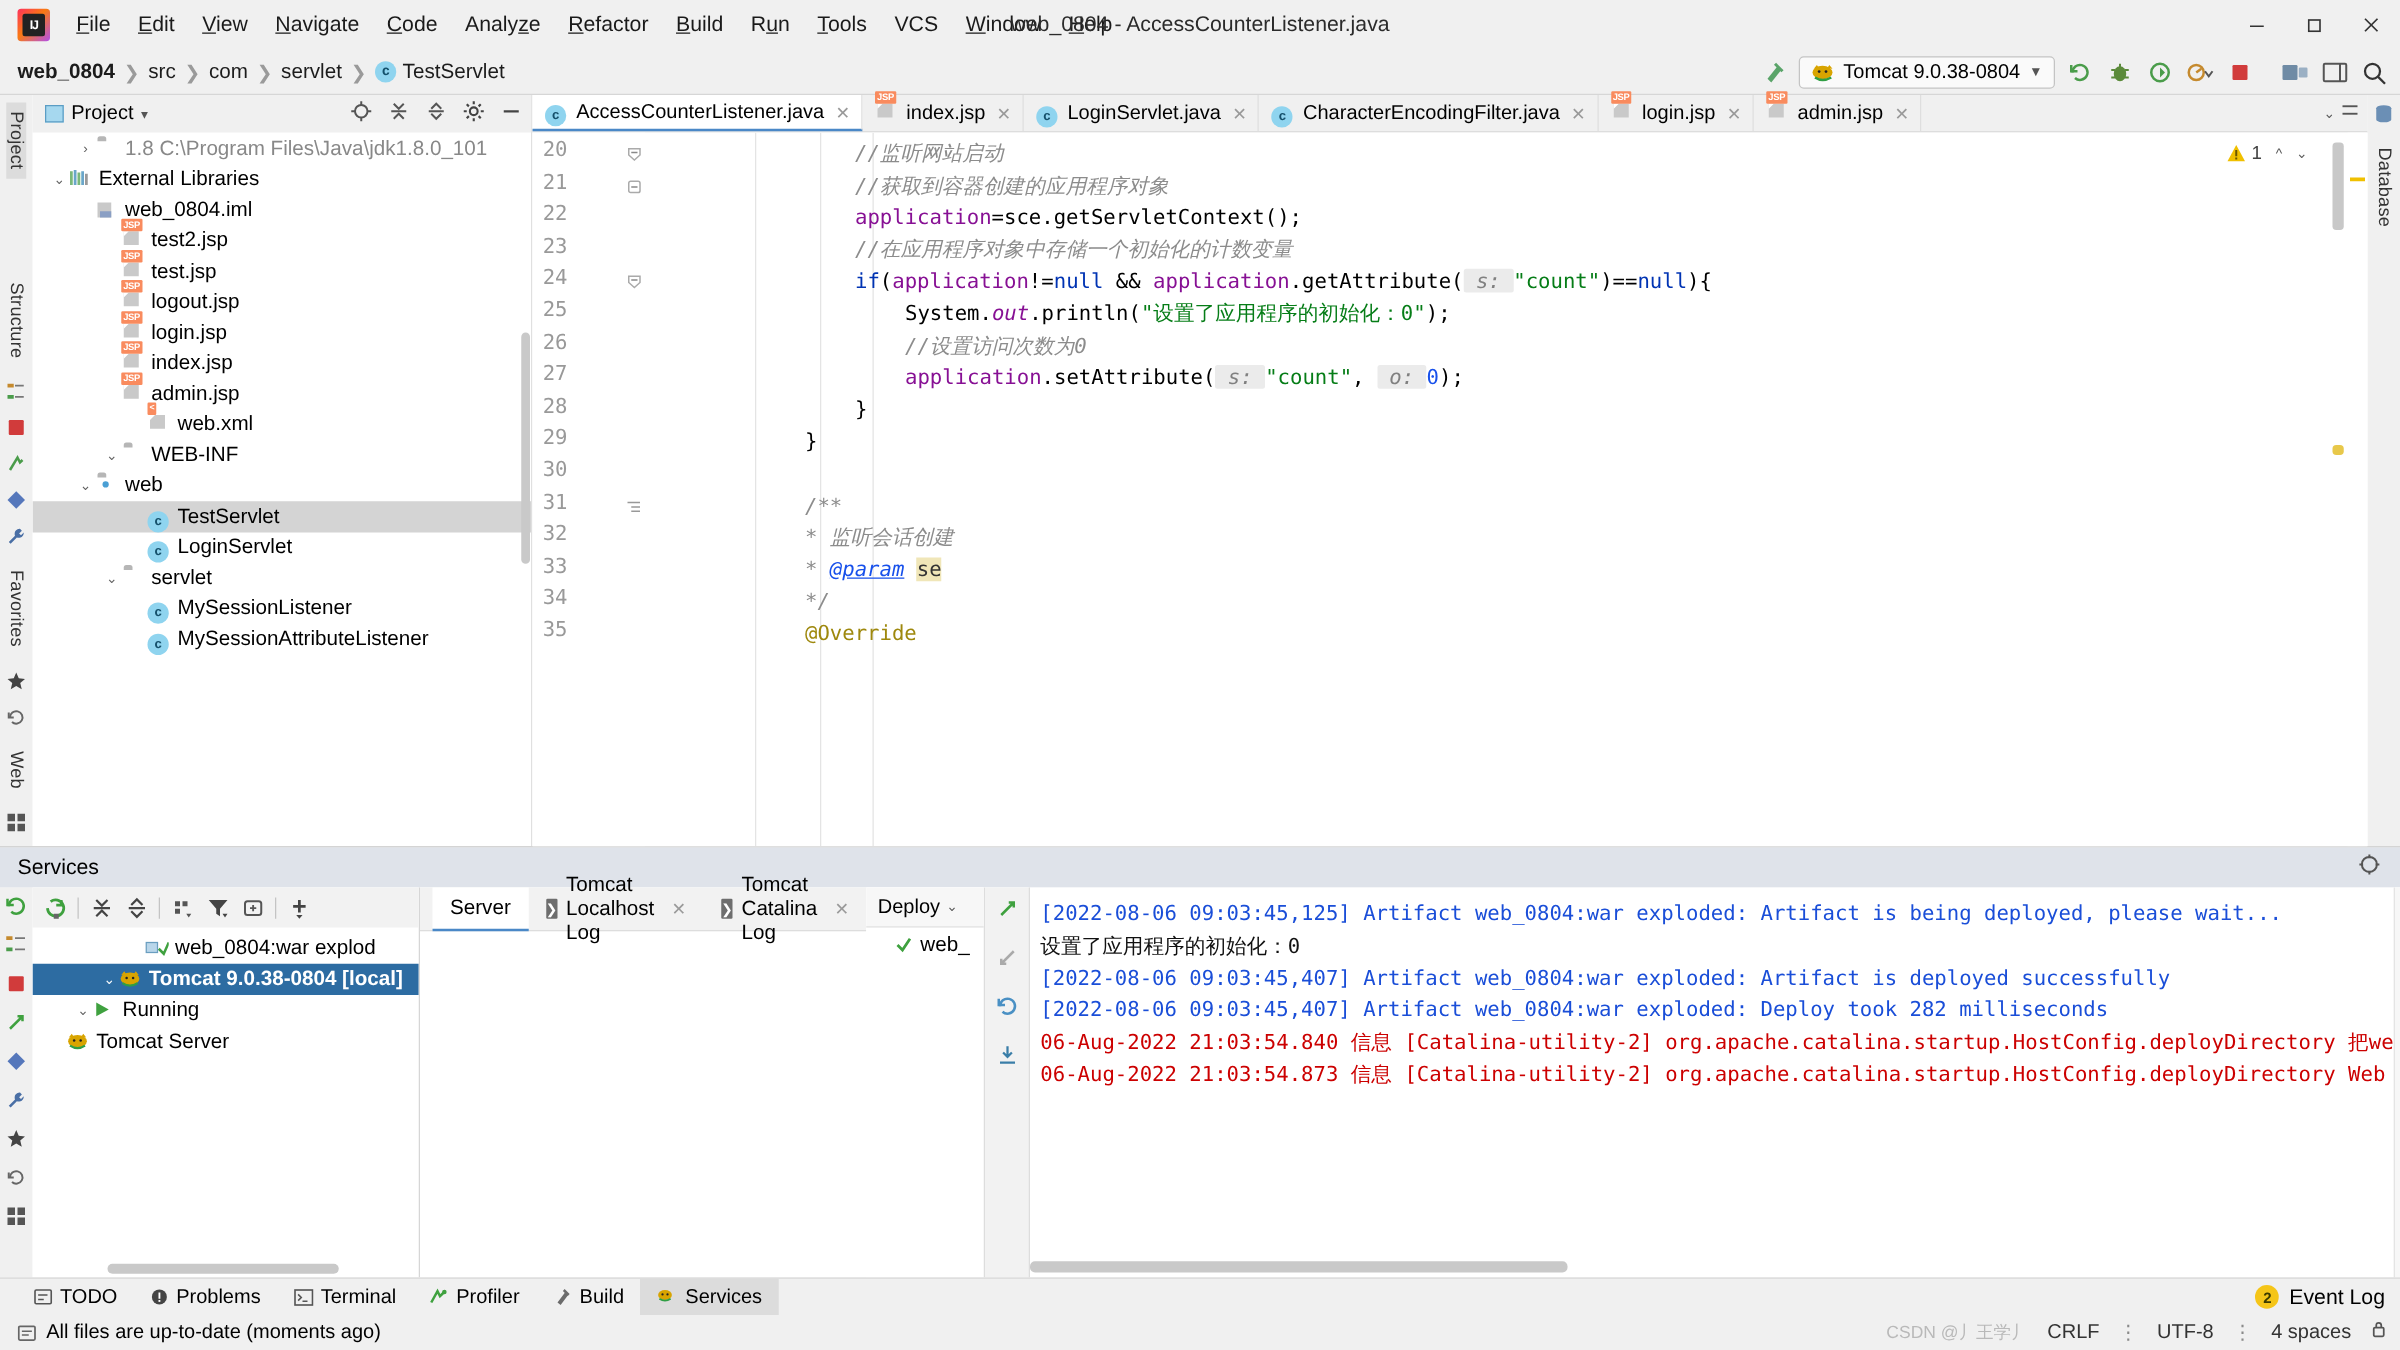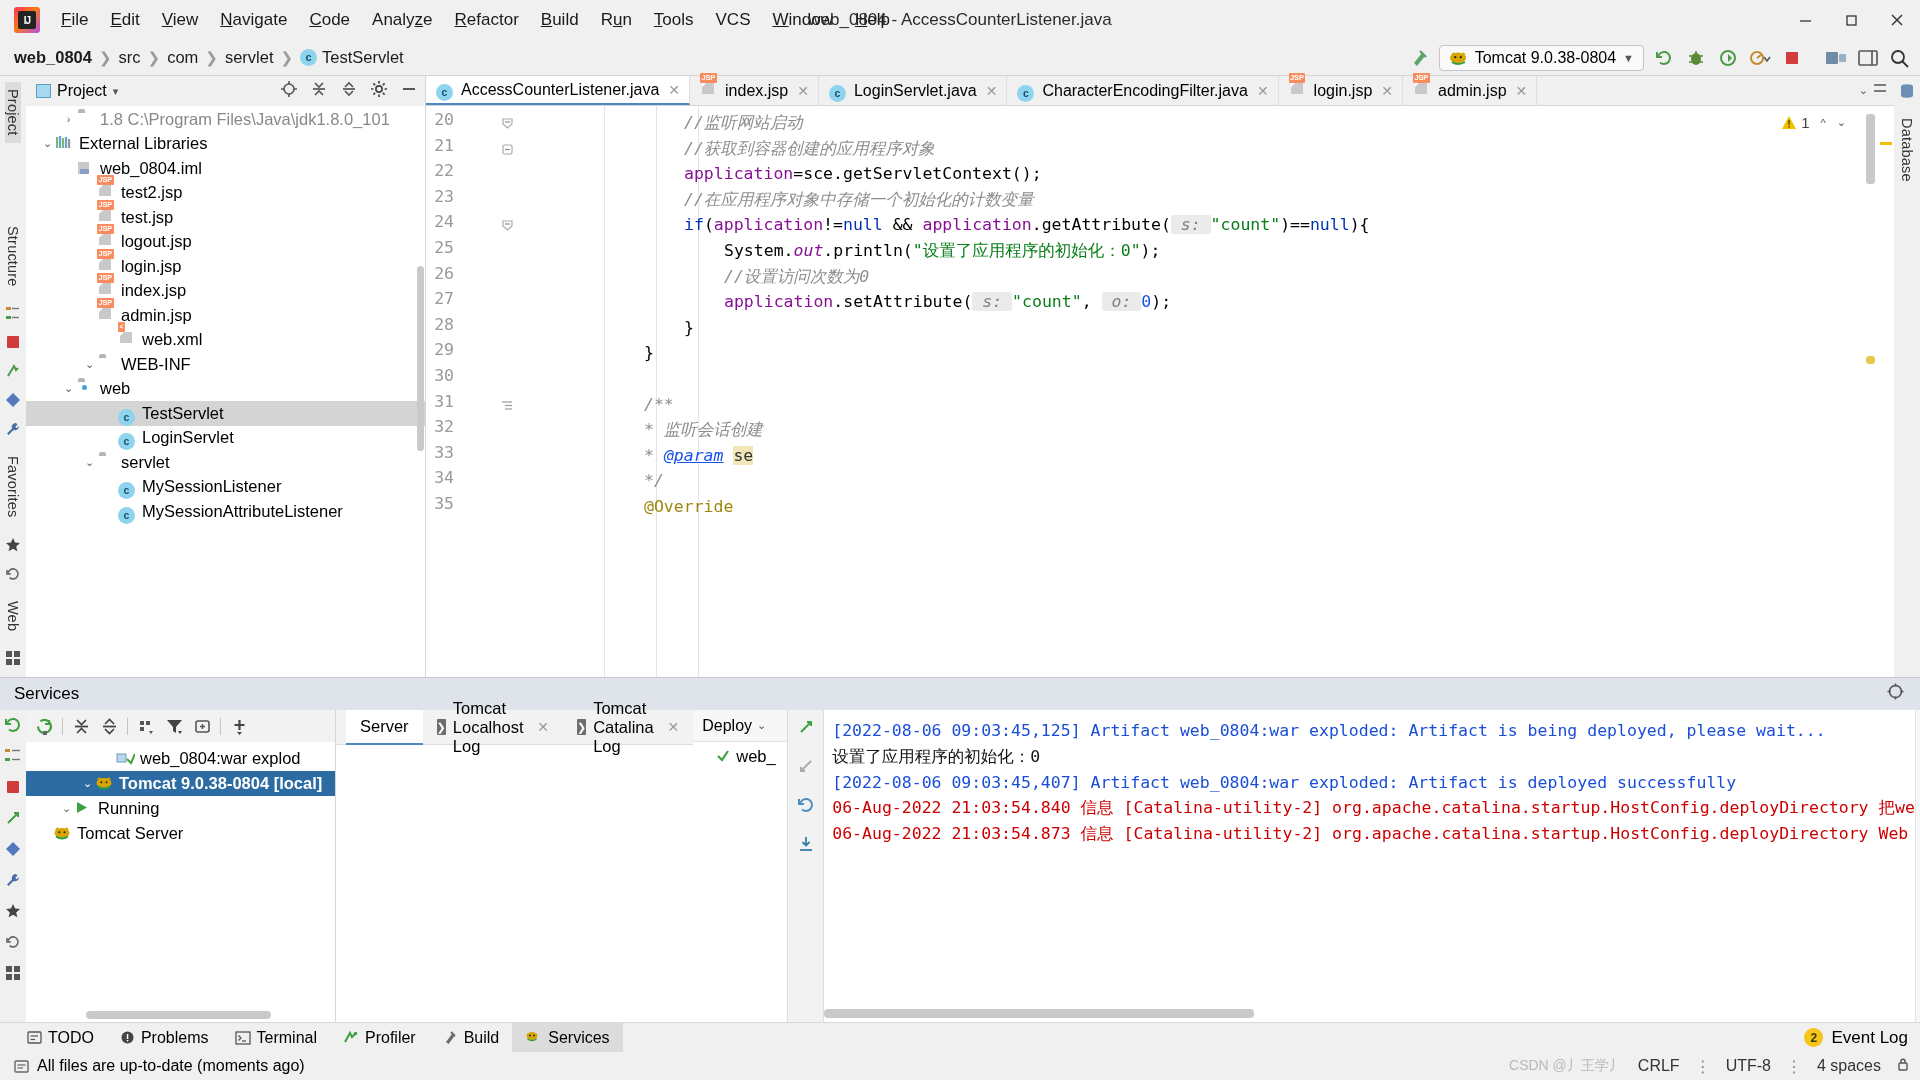--- a/index.html
+++ b/index.html
@@ -848,20 +848,21 @@
                   <path d="M9 2v8M5.5 7L9 10.5 12.5 7" stroke="#3a7ea8" stroke-width="1.8" fill="none"></path>
                   <line x1="3" y1="15" x2="15" y2="15" stroke="#3a7ea8" stroke-width="1.8"></line>
                 </svg>
             </div>
           </div>
           <div class="out-col">
             <div class="out-body" id="out-body">
                 <div class="ol blue">[2022-08-06 09:03:45,125] Artifact web_0804:war exploded: Artifact is being deployed, please wait...</div>
                 <div class="ol black">设置了应用程序的初始化：0</div>
                 <div class="ol blue">[2022-08-06 09:03:45,407] Artifact web_0804:war exploded: Artifact is deployed successfully</div>
+                <div class="ol blue">[2022-08-06 09:03:45,407] Artifact web_0804:war exploded: Deploy took 282 milliseconds</div>
                 <div class="ol red">06-Aug-2022 21:03:54.840 信息 [Catalina-utility-2] org.apache.catalina.startup.HostConfig.deployDirectory 把we</div>
                 <div class="ol red">06-Aug-2022 21:03:54.873 信息 [Catalina-utility-2] org.apache.catalina.startup.HostConfig.deployDirectory Web</div>
                 <div class="out-hbar"></div>
             </div>
           </div>
           <div class="out-tools">
             <div class="ot">
               <svg width="18" height="18" viewBox="0 0 18 18">
                   <path d="M9 15V4M4.5 8.5L9 4l4.5 4.5" stroke="#3a7ea8" stroke-width="1.8" fill="none"></path>
                 </svg>

